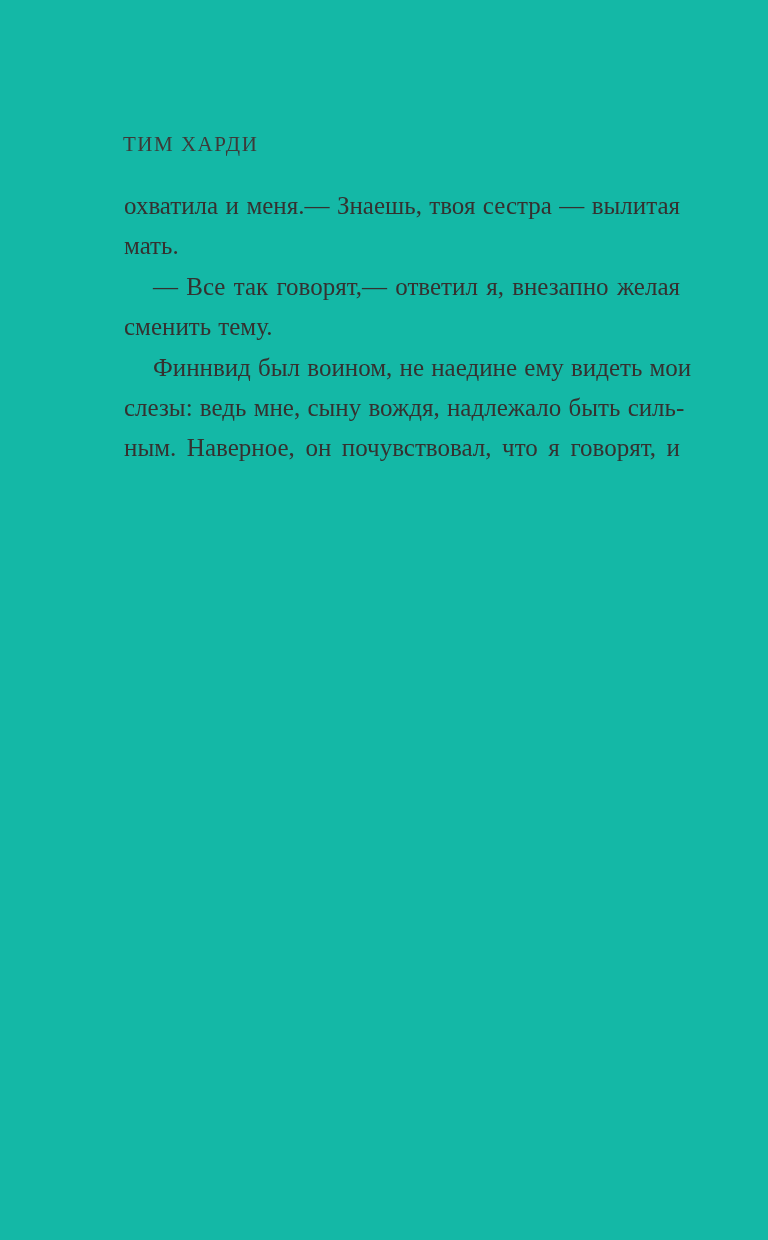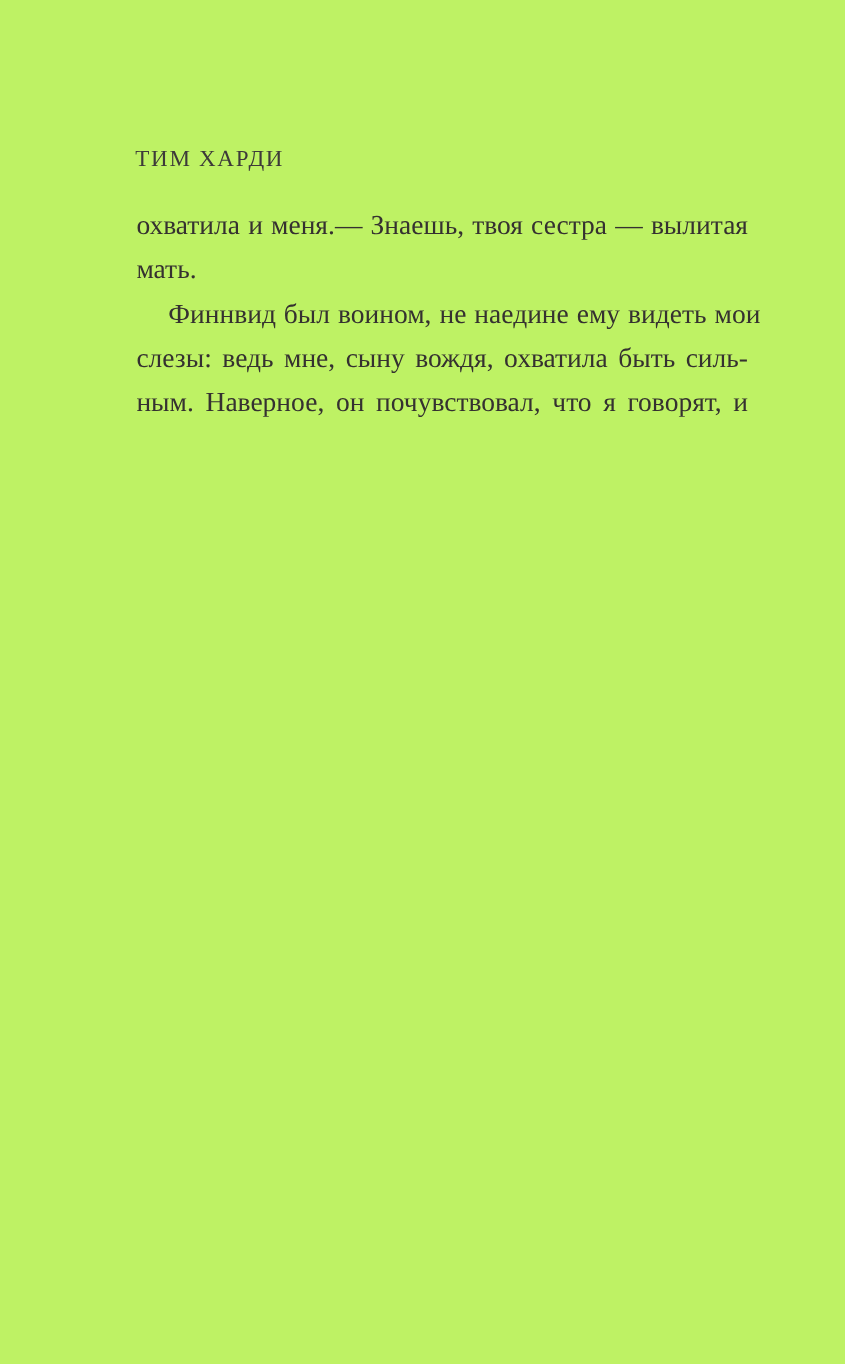--- a/index.html
+++ b/index.html
@@ -9,21 +9,21 @@
     height: 1240px;
     background: #ffffff;
     font-family: "Liberation Serif", "DejaVu Serif", serif;
     overflow: hidden;
   }
 
   .page {
     position: relative;
     width: 768px;
     height: 1240px;
-    background: #bef264;
+    background: #14b8a6;
   }
 
   .running-header {
     position: absolute;
     left: 123px;
     top: 132px;
     font-size: 21px;
     letter-spacing: 1.5px;
     color: #3d3a39;
     font-family: "Liberation Serif", "DejaVu Serif", serif;
@@ -62,18 +62,22 @@
 <body>
 
 <div class="page">
   <div class="running-header">ТИМ ХАРДИ</div>
   <div class="text-block">
       <div class="paragraph">
         <div class="line">охватила и меня.— Знаешь, твоя сестра — вылитая</div>
         <div class="line last-line">мать.</div>
       </div>
       <div class="paragraph indented">
+        <div class="line">— Все так говорят,— ответил я, внезапно желая</div>
+        <div class="line last-line">сменить тему.</div>
+      </div>
+      <div class="paragraph indented">
         <div class="line">Финнвид был воином, не наедине ему видеть мои</div>
-        <div class="line">слезы: ведь мне, сыну вождя, охватила быть силь-</div>
+        <div class="line">слезы: ведь мне, сыну вождя, надлежало быть силь-</div>
         <div class="line">ным. Наверное, он почувствовал, что я говорят, и</div>
       </div>
     </div>
 </div>
 
 </body></html>

